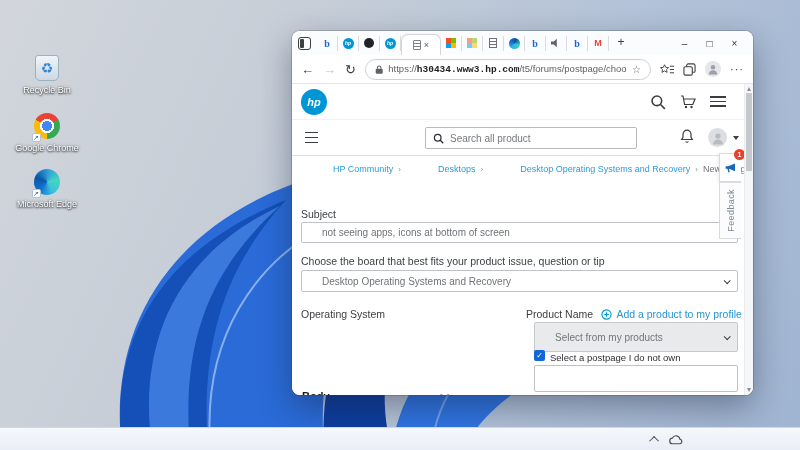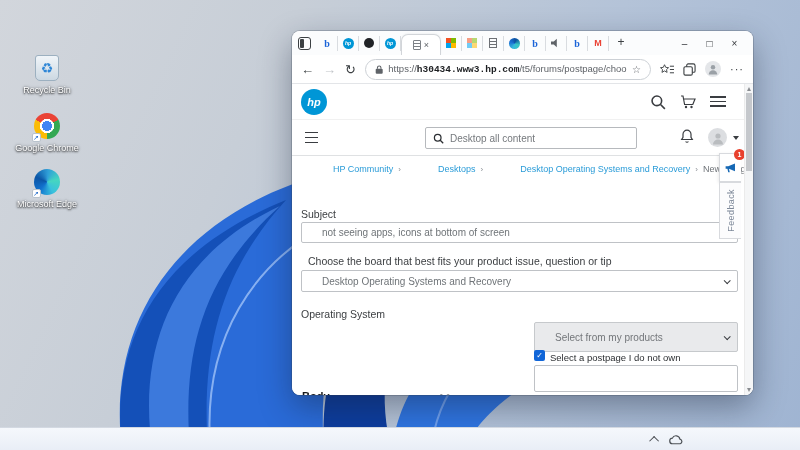--- a/index.html
+++ b/index.html
@@ -287,21 +287,21 @@
       <div class="burger small" style="position:absolute; left:13px; top:12px;">
           <i></i>
           <i></i>
           <i></i>
         </div>
       <div class="hp-search">
         <svg width="11" height="11" viewBox="0 0 14 14">
             <circle cx="6" cy="6" r="4.2" fill="none" stroke="#2c2f33" stroke-width="1.6"></circle>
             <line x1="9.2" y1="9.2" x2="13" y2="13" stroke="#2c2f33" stroke-width="1.6"></line>
           </svg>
-        <span class="ph">Desktop all content</span>
+        <span class="ph">Search all product</span>
       </div>
       <svg style="position:absolute; left:388px; top:9px;" width="14" height="15" viewBox="0 0 14 15">
           <path d="M7 1.2a4 4 0 0 1 4 4v3.2l1.3 2.1H1.7L3 8.4V5.2a4 4 0 0 1 4-4z" fill="none" stroke="#3a3d41" stroke-width="1.2"></path>
           <path d="M5.7 12.4a1.4 1.4 0 0 0 2.6 0" fill="none" stroke="#3a3d41" stroke-width="1.1"></path>
         </svg>
       <div class="avatar19">
         <svg width="14" height="14" viewBox="0 0 14 14">
             <circle cx="7" cy="5" r="2.6" fill="#b9bcbf"></circle>
             <path d="M2 13.5a5 5 0 0 1 10 0z" fill="#b9bcbf"></path>
           </svg>
@@ -311,28 +311,37 @@
 
     <div class="crumbs">
       <a>HP Community</a><span class="sep">›</span><a>Desktops</a><span class="sep">›</span><a>Desktop Operating Systems and Recovery</a><span class="sep">›</span><span class="cur">New Google...</span>
     </div>
 
     <div class="f-label" style="left:9px; top:124px;">Subject</div>
     <div class="f-input" style="left:9px; top:138px; width:437px; height:21px;">
       <span>not seeing apps, icons at bottom of screen</span>
     </div>
 
-    <div class="f-label" style="left:9px; top:171px;margin-left:7px;">Choose the board that best fits your product issue, question or tip</div>
+    <div class="f-label" style="left:9px; top:171px;">Choose the board that best fits your product issue, question or tip</div>
     <div class="f-select" style="left:9px; top:186px; width:437px; height:22px;">
       <span>Desktop Operating Systems and Recovery</span>
       <span class="chev"></span>
     </div>
 
     <div class="f-label" style="left:9px; top:224px;">Operating System</div>
 
+    <div class="f-label" style="left:234px; top:224px; white-space:nowrap;">
+      <span>Product Name</span>
+      <svg style="vertical-align:-2px; margin:0 2px 0 5px;" width="11" height="11" viewBox="0 0 12 12">
+          <circle cx="6" cy="6" r="5" fill="none" stroke="#0096d6" stroke-width="1.2"></circle>
+          <line x1="6" y1="3.5" x2="6" y2="8.5" stroke="#0096d6" stroke-width="1.2"></line>
+          <line x1="3.5" y1="6" x2="8.5" y2="6" stroke="#0096d6" stroke-width="1.2"></line>
+        </svg>
+      <span class="addlink">Add a product to my profile</span>
+    </div>
     <div class="f-select gray" style="left:242px; top:238px; width:204px; height:30px;">
       <span>Select from my products</span>
       <span class="chev"></span>
     </div>
 
     <div class="cb" style="left:242px; top:266px;">✓</div>
     <div class="cb-lbl" style="left:258px; top:268px;">Select a postpage I do not own</div>
     <div class="f-input" style="left:242px; top:281px; width:204px; height:27px;"></div>
 
     <div class="frag" style="left:10px; top:306px; width:40px;">

